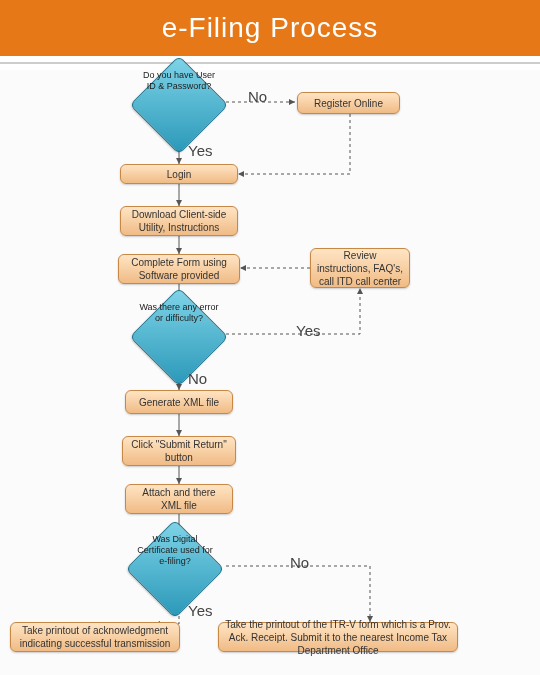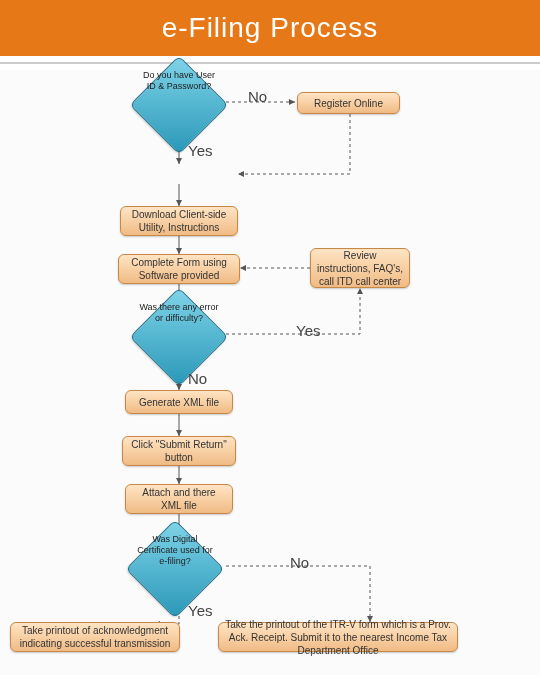--- a/index.html
+++ b/index.html
@@ -48,20 +48,21 @@
 </svg>
 
 <div class="node decision" style="left:132px;top:0px">
   <div class="dshape"></div>
   <div class="dtext">Do you have User ID &amp; Password?</div>
 </div>
 <div class="edge-label" style="left:248px;top:18px">No</div>
 <div class="edge-label" style="left:188px;top:72px">Yes</div>
 
 <div class="node process" style="left:297px;top:22px;width:103px;height:22px">Register Online</div>
+<div class="node process" style="left:120px;top:94px;width:118px;height:20px">Login</div>
 <div class="node process" style="left:120px;top:136px;width:118px;height:30px">Download Client-side Utility, Instructions</div>
 <div class="node process" style="left:118px;top:184px;width:122px;height:30px">Complete Form using Software provided</div>
 <div class="node decision" style="left:132px;top:232px">
   <div class="dshape"></div>
   <div class="dtext">Was there any error or difficulty?</div>
 </div>
 
 <div class="node process" style="left:310px;top:178px;width:100px;height:40px">Review instructions, FAQ's, call ITD call center</div>
 <div class="edge-label" style="left:296px;top:252px">Yes</div>
 <div class="edge-label" style="left:188px;top:300px">No</div>

